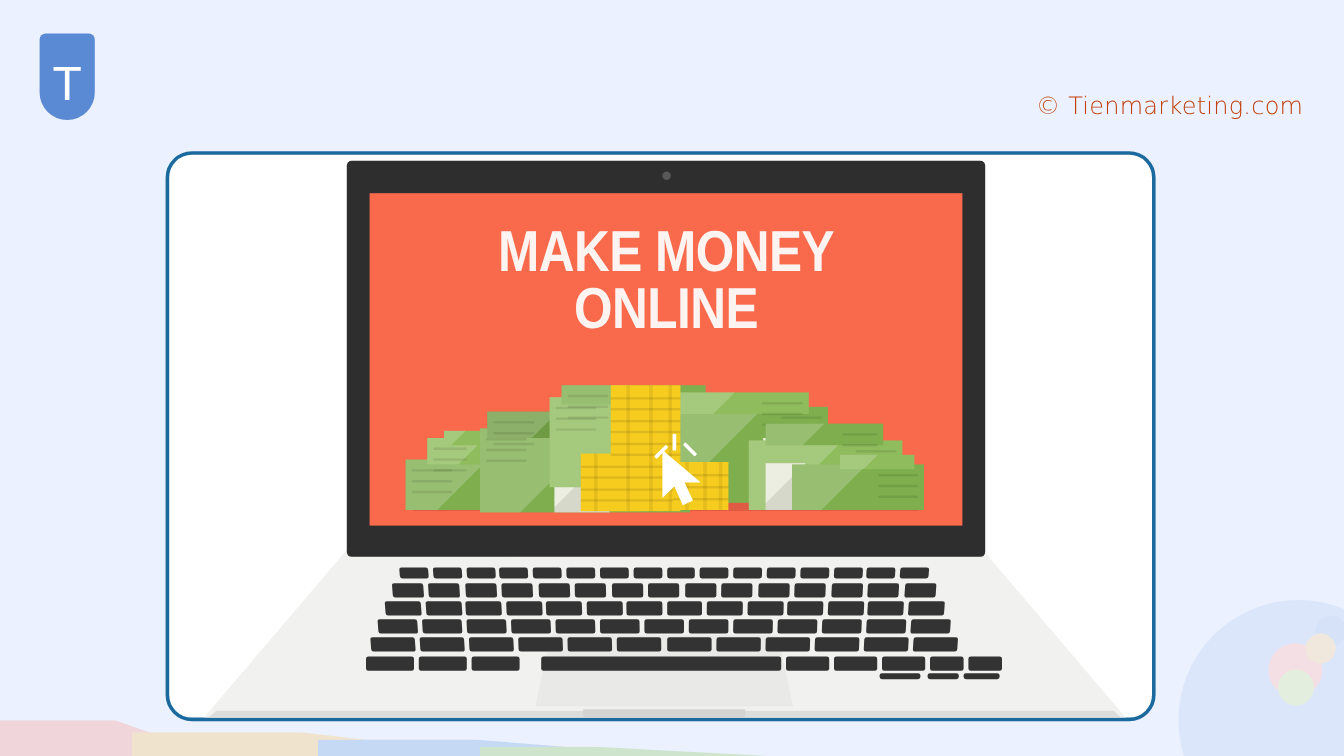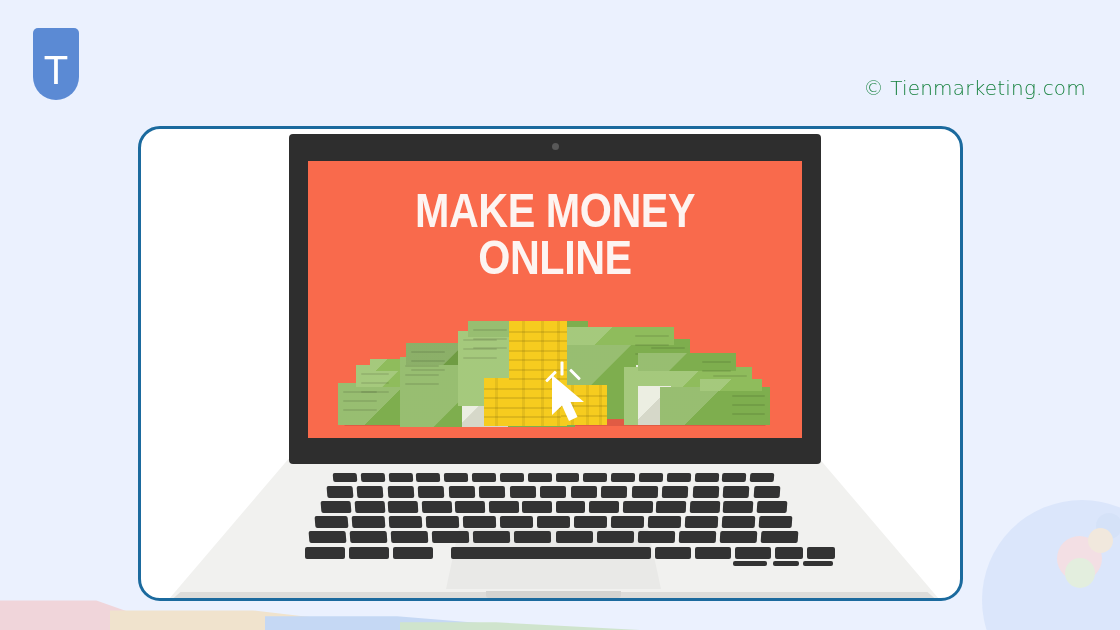--- a/index.html
+++ b/index.html
@@ -98,21 +98,21 @@
   #brand-name {
     color:#7b91b8;
     font-size:20px;
     font-weight:bold;
     letter-spacing:1.4px;
     position:relative; top:9px;
   }
 
   #copyright {
     position:absolute; right:34px; top:76px;
-    color:#15803d;
+    color:#c2410c;
     font-size:20px;
     letter-spacing:.2px;
     font-weight:300;
     font-family:"DejaVu Sans", sans-serif;
   }
 
   
   #card {
     position:absolute;
     left:138px; top:126px;

